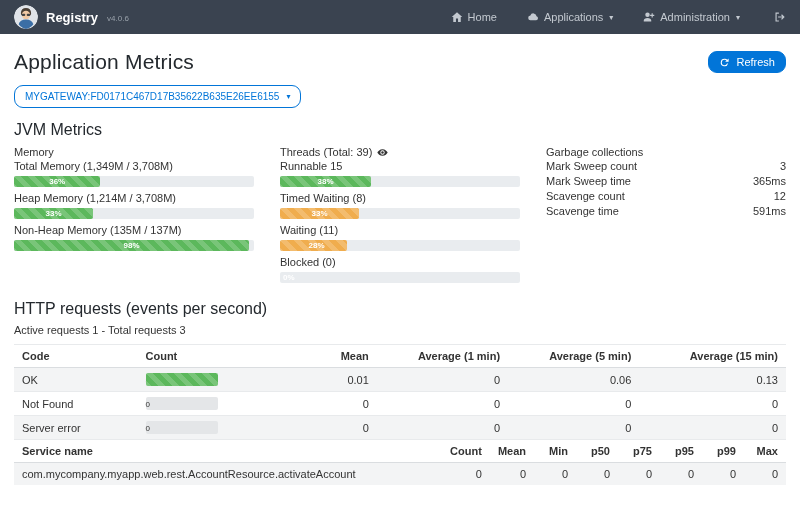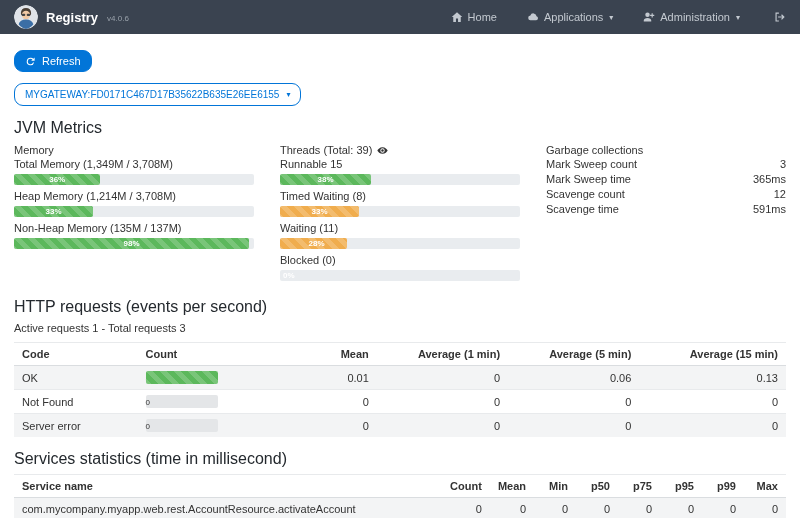--- a/index.html
+++ b/index.html
@@ -103,20 +103,21 @@
         <svg viewBox="0 0 16 16" class="nav-ic">
           <path d="M6.5 2H2v12h4.5v-1.5h-3v-9h3zM10.6 4.4 9.5 5.5l1.7 1.7H5.5v1.6h5.7l-1.7 1.7 1.1 1.1L14.2 8z"></path>
         </svg>
       </a>
     </div>
 </nav>
 
 <div class="container">
 
   <div class="page-head">
+    <h2>Application Metrics</h2>
     <button class="btn btn-refresh">
       <svg viewBox="0 0 16 16">
         <path d="M8 2.5a5.5 5.5 0 1 0 5.3 7h-1.6A4 4 0 1 1 8 4c1.1 0 2.1.45 2.85 1.15L9 7h5V2l-1.85 1.85A5.48 5.48 0 0 0 8 2.5z"></path>
       </svg>
       <span>Refresh</span>
     </button>
   </div>
 
   <button class="btn btn-instance">
     <span>MYGATEWAY:FD0171C467D17B35622B635E26EE6155</span>
@@ -247,21 +248,20 @@
             <div class="count-bar"><div class="fill gray"></div><span class="lbl" style="left: 3px;">0</span></div>
           </td>
           <td>0</td>
           <td>0</td>
           <td>0</td>
           <td>0</td>
         </tr>
       </tbody>
     </table>
 
-  <h3>Services statistics (time in millisecond)</h3>
   <table id="services-table">
       <thead>
         <tr>
           <th class="al">Service name</th>
           <th class="svc-num">Count</th>
           <th class="svc-num">Mean</th>
           <th class="svc-num">Min</th>
           <th class="svc-num">p50</th>
           <th class="svc-num">p75</th>
           <th class="svc-num">p95</th>

